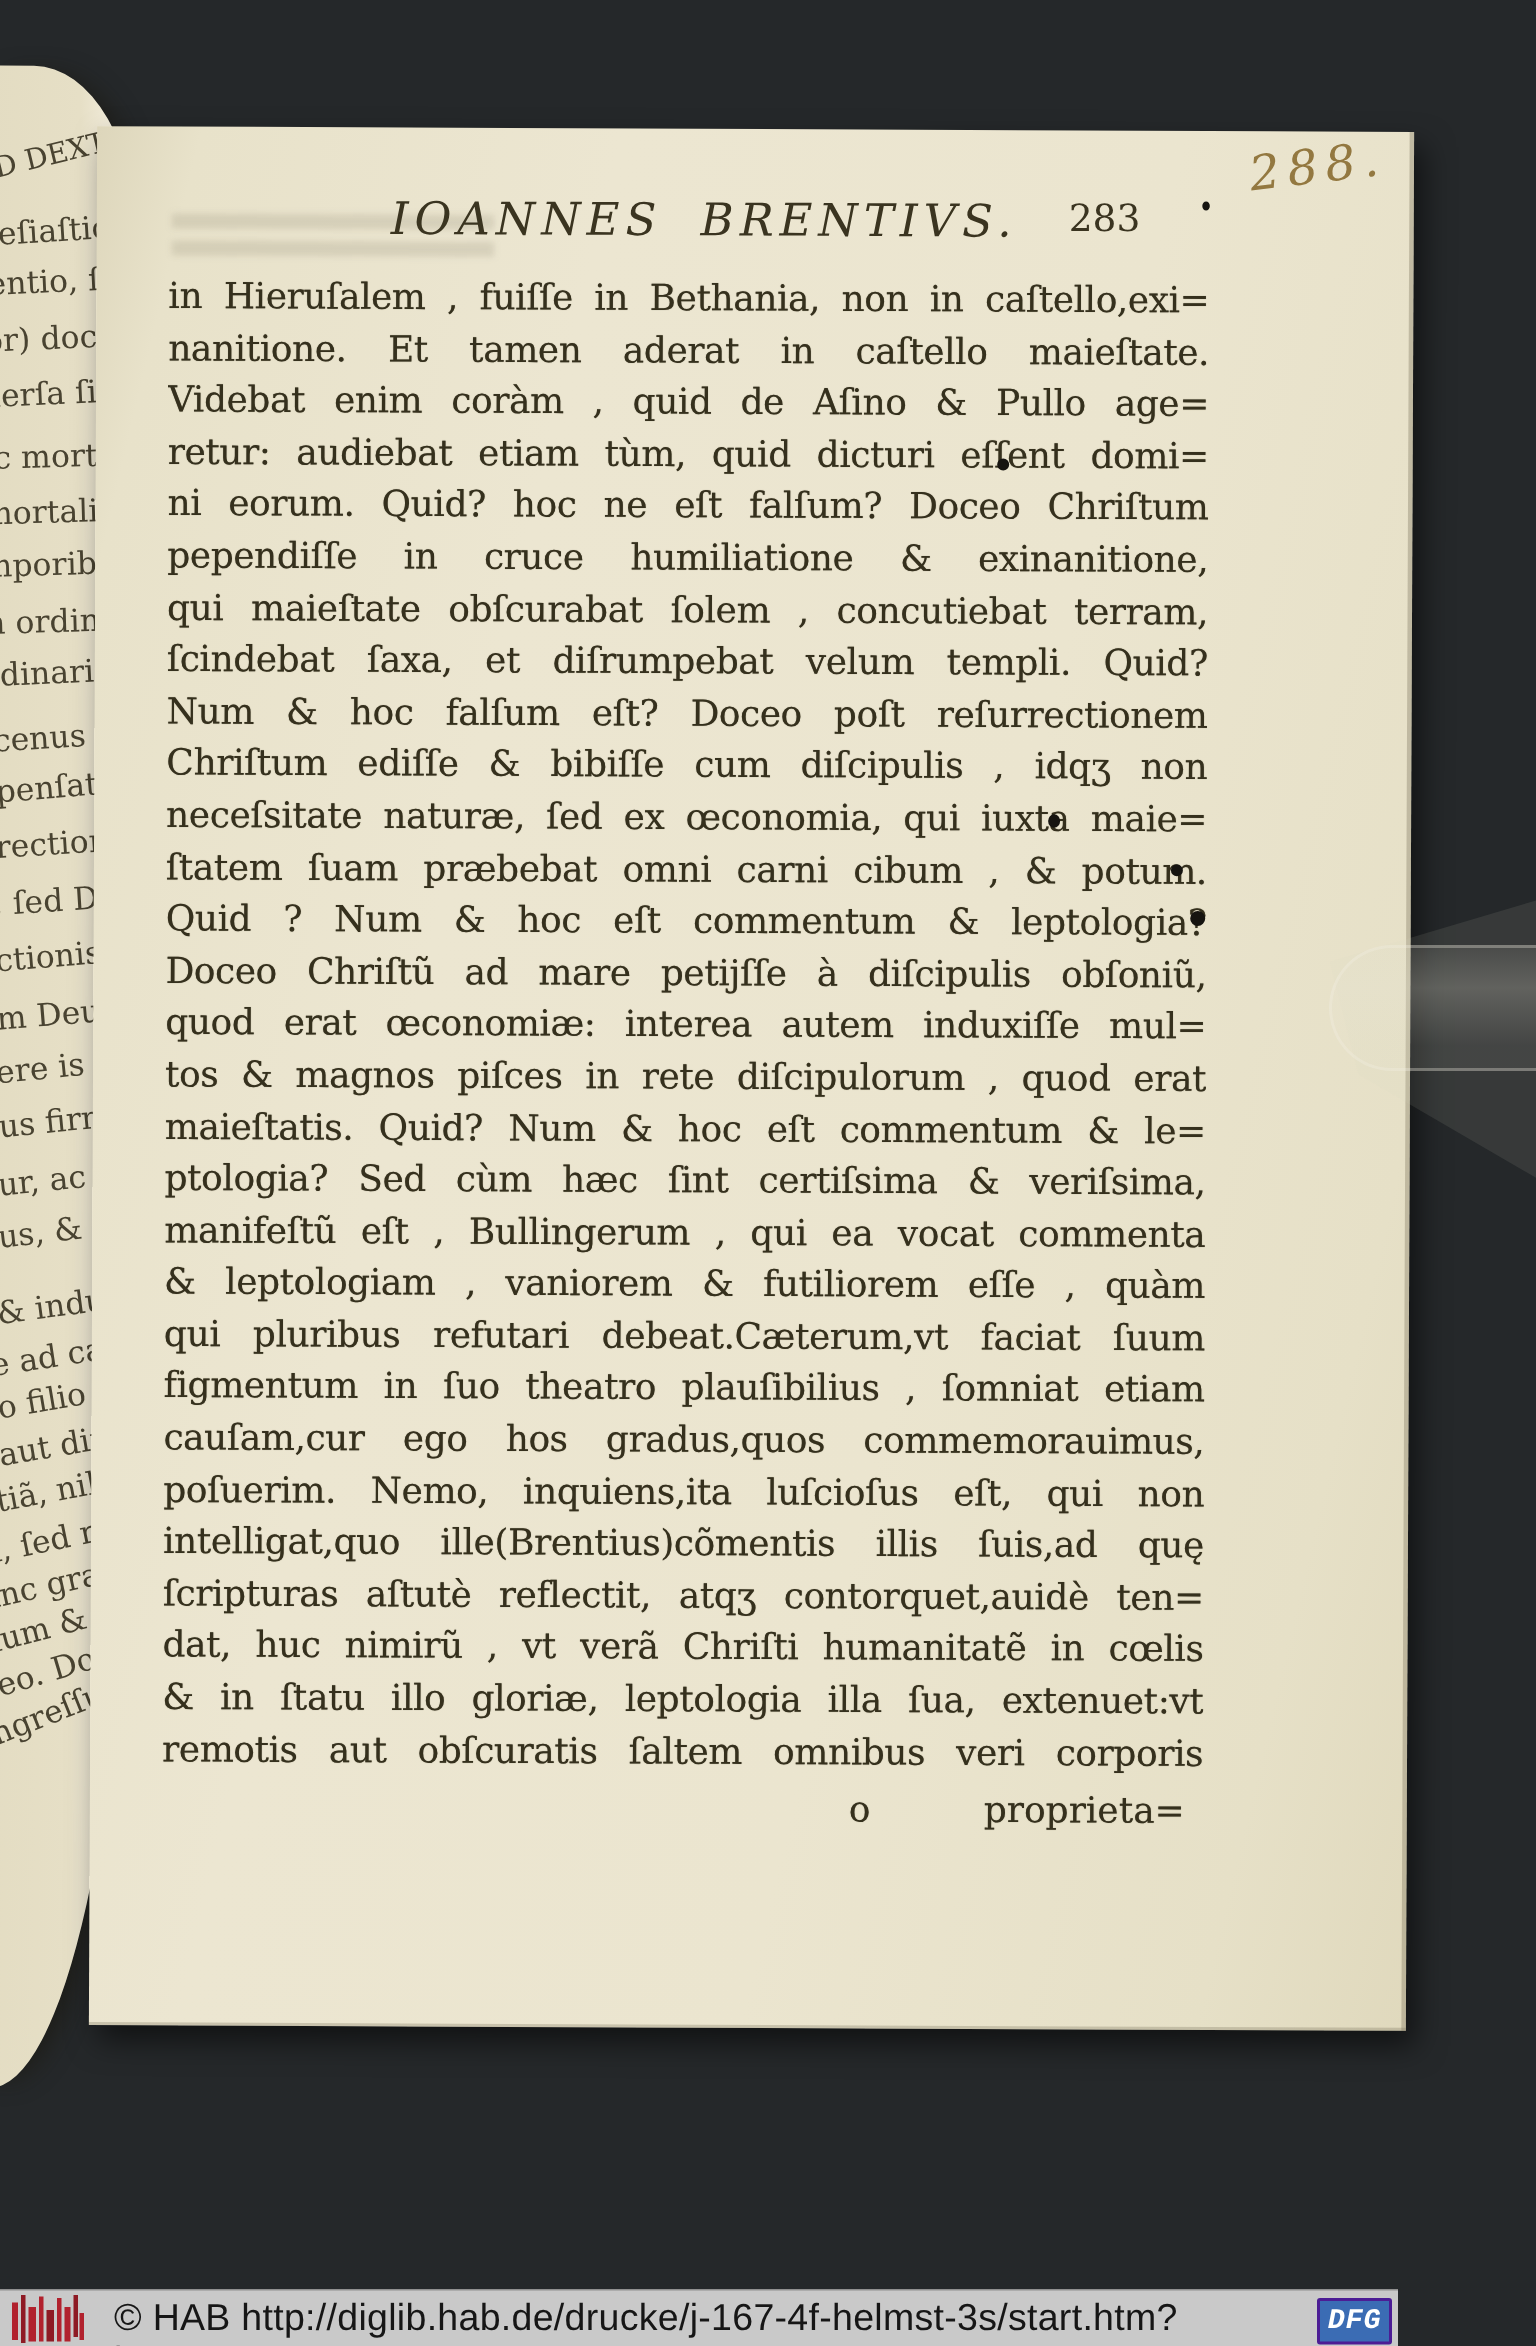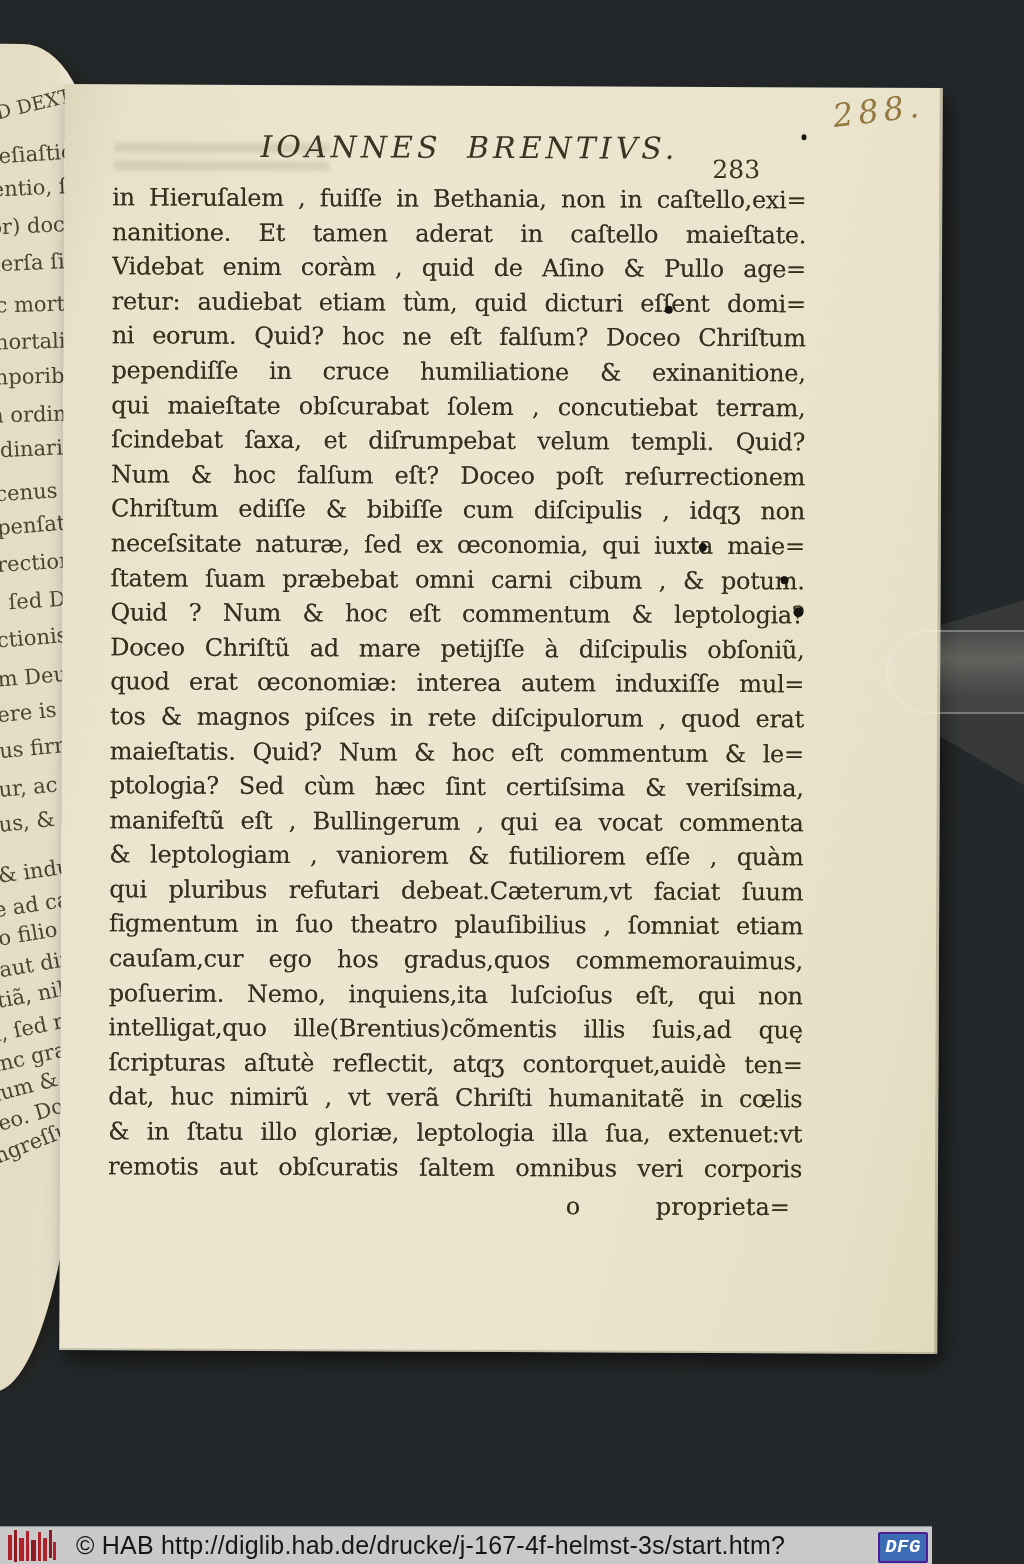--- a/index.html
+++ b/index.html
@@ -30,21 +30,21 @@
     box-shadow:6px 10px 20px rgba(0,0,0,0.55), inset -3px 0 0 rgba(120,112,88,0.35), inset 0 -2px 0 rgba(120,112,88,0.3);
     transform:rotate(0.25deg);
     color:#35301d;
   }
   .running-header{
     position:absolute;left:196px;top:44px;
     font-style:italic;font-size:30px;letter-spacing:4px;word-spacing:12px;
     color:#3a3420;
   }
   .page-number{
-    position:absolute;left:648px;top:68px;font-size:25px;color:#3a3420;
+    position:absolute;left:648px;top:44px;font-size:25px;color:#3a3420;
   }
   .handwritten{
     position:absolute;left:768px;top:4px;
     font-style:italic;font-size:32px;letter-spacing:5px;color:#937840;
     transform:rotate(-7deg);
     font-family:"DejaVu Serif",serif;
   }
   .ghost-text{
     position:absolute;left:50px;top:50px;width:215px;height:36px;
     background:repeating-linear-gradient(0deg,rgba(110,104,82,0.16) 0 10px,rgba(235,229,210,0) 10px 18px);

